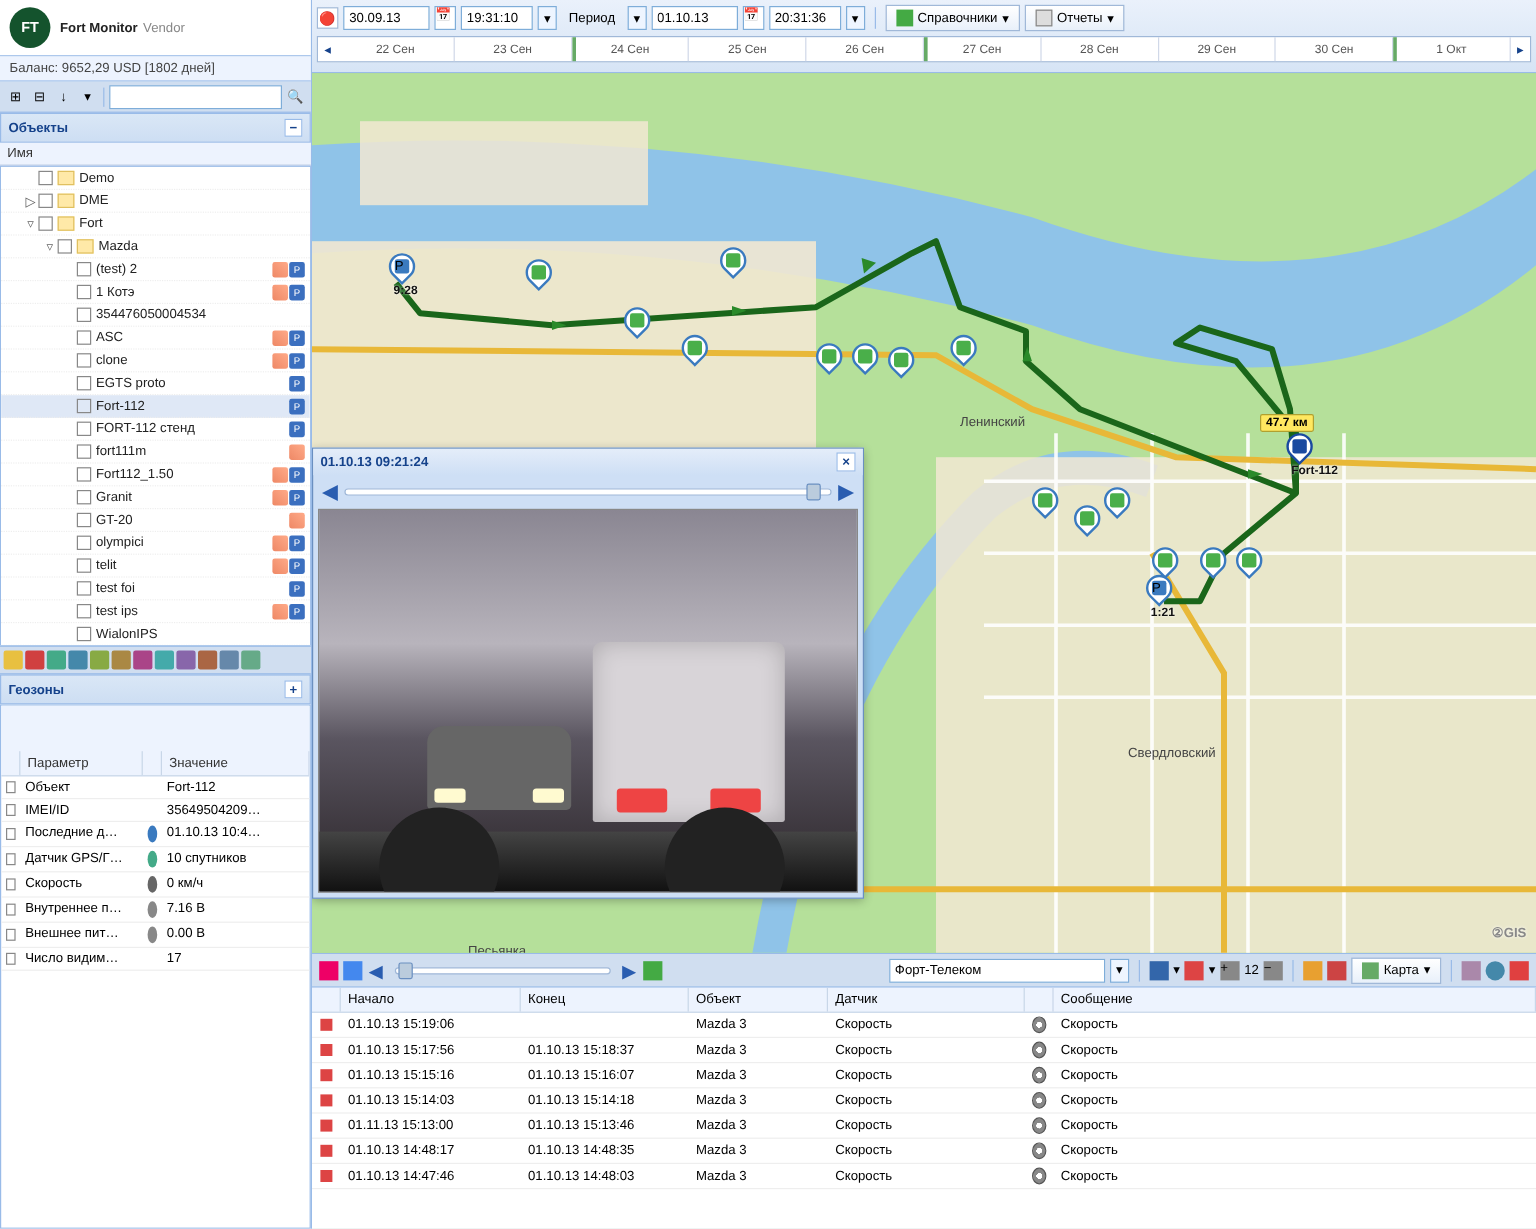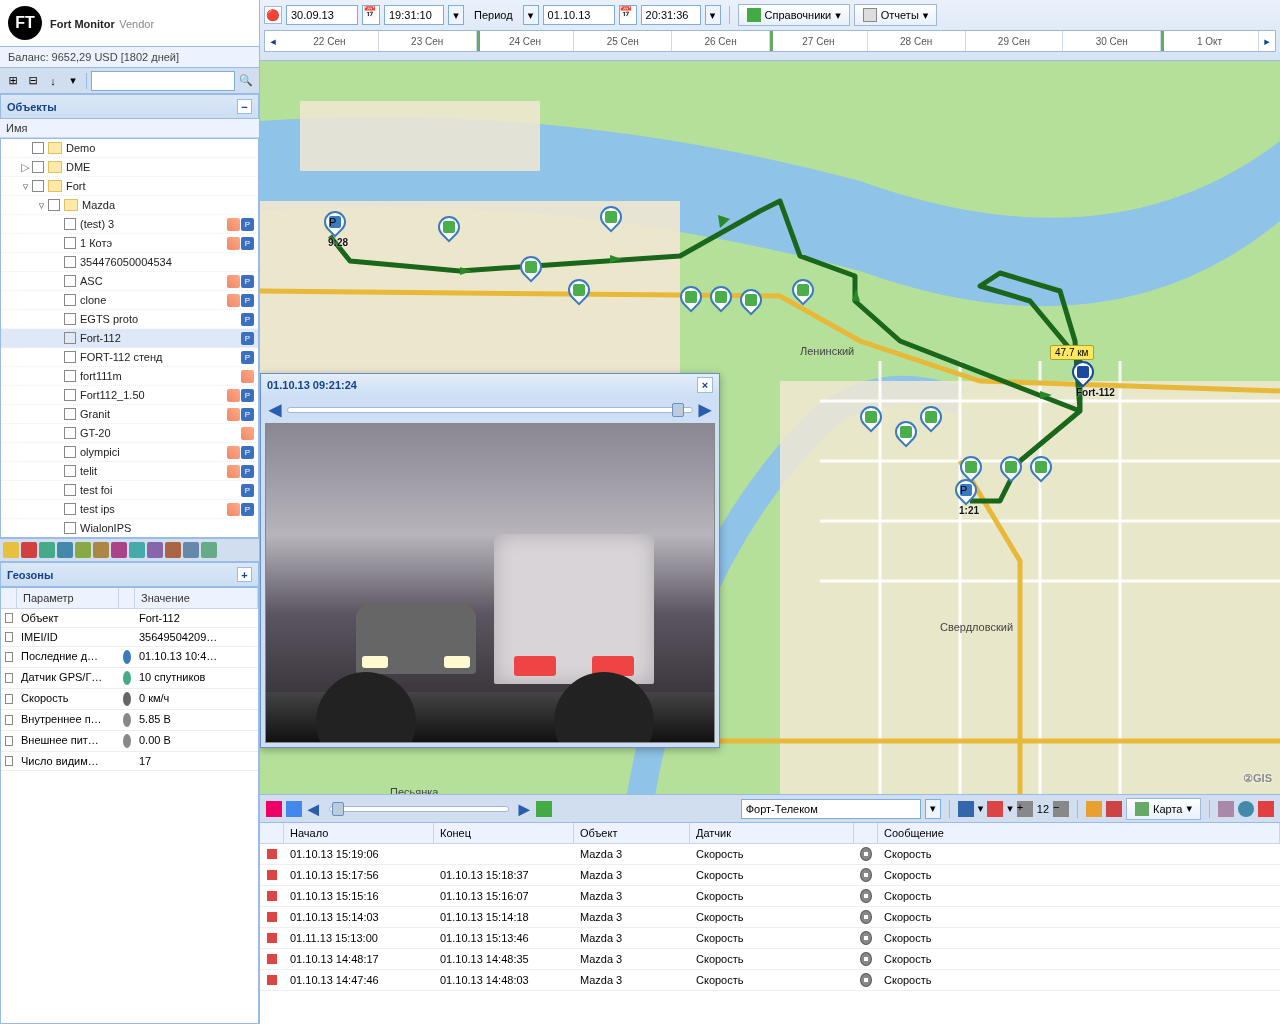--- a/index.html
+++ b/index.html
@@ -1,20 +1,20 @@
 <!DOCTYPE html>
 <html><head>
 <meta charset="utf-8">
 <style>
 * { box-sizing: border-box; margin: 0; padding: 0; font-family: Tahoma, Arial, sans-serif; font-size: 11px; }
 body { background: #dfe8f6; width: 1280px; height: 1024px; overflow: hidden; position: relative; }
 .app { display: flex; height: 100%; }
 .sidebar { width: 260px; background: #dfe8f6; border-right: 1px solid #99bbe8; display: flex; flex-direction: column; }
 .logo-bar { display: flex; align-items: center; padding: 6px 8px; background: #fff; border-bottom: 1px solid #99bbe8; }
-.logo-icon { width: 34px; height: 34px; background: #000000; border-radius: 50%; color:#fff; display:flex; align-items:center; justify-content:center; font-weight:bold; font-size:16px; flex-shrink:0; }
+.logo-icon { width: 34px; height: 34px; background: #14532d; border-radius: 50%; color:#fff; display:flex; align-items:center; justify-content:center; font-weight:bold; font-size:12px; flex-shrink:0; }
 .logo-text { margin-left: 8px; font-size: 16px; color: #333; }
 .logo-text b { color: #222; }
 .balance { padding: 4px 8px; color: #444; border-bottom:1px solid #99bbe8; background:#edf3fe; }
 .toolbar { display: flex; align-items: center; gap: 2px; padding: 2px 4px; background: #d0def0; border-bottom: 1px solid #99bbe8; height:26px; }
 .tb-btn { width: 18px; height: 18px; border: 1px solid transparent; display:inline-flex; align-items:center; justify-content:center; cursor:pointer; }
 .search-box { flex:1; height:20px; border:1px solid #7eadd9; background:#fff; }
 .panel-header { background: linear-gradient(#dae7f6,#cddef3); border:1px solid #99bbe8; padding: 4px 6px; display:flex; justify-content:space-between; align-items:center; color:#15428b; font-weight:bold; }
 .collapse-btn { width:15px; height:15px; border:1px solid #99bbe8; background:#fff; cursor:pointer; display:flex; align-items:center; justify-content:center; color:#15428b; font-weight:bold; }
 .tree-head { background:#edf3fe; padding:3px 6px; border-bottom:1px solid #c8d6e8; color:#333; }
 .tree { flex:0 0 auto; height: 400px; background:#fff; border:1px solid #99bbe8; overflow-y:auto; }
@@ -27,21 +27,21 @@
 .leaf-text { flex:1; color:#222; white-space:nowrap; overflow:hidden; }
 .status-icons { display:flex; gap:1px; }
 .ic { width:13px; height:13px; border-radius:2px; }
 .ic-sig { background:linear-gradient(45deg,#e86,#fa8); }
 .ic-park { background:#3b6fbf; color:#fff; font-size:8px; display:flex; align-items:center; justify-content:center; }
 .bottom-toolbar { display:flex; gap:2px; padding:3px; background:#d0def0; border-top:1px solid #99bbe8; border-bottom:1px solid #99bbe8; height:24px; align-items:center; overflow:hidden; }
 .bt-ic { width:16px; height:16px; cursor:pointer; border-radius:2px; }
 .geozones { }
 .param-table { flex:1; background:#fff; border:1px solid #99bbe8; overflow:hidden; }
 .pt-head { display:flex; background:#edf3fe; border-bottom:1px solid #c8d6e8; }
-.pt-head div { padding:4px 6px; border-right:1px solid #c8d6e8; color:#333; }
+.pt-head div { padding:4px 6px; border-right:1px solid #c8d6e8; color:#333;margin-top:38px; }
 .pt-row { display:flex; border-bottom:1px solid #eee; }
 .pt-row > div { padding:3px 4px; overflow:hidden; white-space:nowrap; }
 .pt-c0 { width:16px; display:flex; align-items:center; justify-content:center; }
 .pt-c1 { width:102px; }
 .pt-c2 { width:16px; display:flex; align-items:center; justify-content:center; }
 .pt-c3 { flex:1; }
 .minicb { width:10px; height:10px; border:1px solid #888; }
 .mini-ic { width:14px; height:14px; border-radius:50%; display:inline-block; }
 
 .main { flex:1; display:flex; flex-direction:column; position:relative; }
@@ -100,21 +100,21 @@
 .speedo { width:14px; height:14px; background:radial-gradient(circle,#fff 30%,#888 32%,#888 100%); border-radius:50%; border:1px solid #555; }
 
 .gis-logo { position:absolute; right:8px; bottom:8px; font-size:16px; font-weight:bold; color:#3a9a3a; text-shadow:0 0 3px #fff; }
 .gis-logo span { color:#888; }
 
 .marker { position:absolute; width:22px; height:28px; }
 .pin { width:22px; height:22px; background:#fff; border:2px solid #3a7abf; border-radius:50% 50% 50% 0; transform:rotate(-45deg); }
 .pin-inner { position:absolute; top:3px; left:3px; width:12px; height:12px; background:#4aaf4a; border-radius:2px; transform:rotate(45deg); }
 .park-marker .pin-inner { background:#3a7abf; }
 .marker-label { position:absolute; top:26px; left:-6px; font-size:10px; font-weight:bold; color:#111; text-shadow:0 0 2px #fff; white-space:nowrap;margin-left:10px; }
-.dist-badge { position:absolute; background:#ffe860; border:1px solid #b0a030; padding:1px 4px; font-size:10px; font-weight:normal; border-radius:2px; }
+.dist-badge { position:absolute; background:#ffe860; border:1px solid #b0a030; padding:1px 4px; font-size:10px; font-weight:bold; border-radius:2px; }
 </style>
 </head>
 <body>
 
 <div class="app">
 
   <div class="sidebar">
     <div class="logo-bar">
       <div class="logo-icon">FT</div>
       <div class="logo-text">
@@ -167,21 +167,21 @@
     <span class="cb"></span>
     <span class="folder-icon"></span>
     <span class="leaf-text">Mazda</span>
     <span class="status-icons"></span>
         </div>
         <div class="tree-row">
           <span class="indent" style="width:48px"></span>
     <span class="tri"></span>
     <span class="cb"></span>
 
-    <span class="leaf-text">(test) 3</span>
+    <span class="leaf-text">(test) 2</span>
     <span class="status-icons">
             <span class="ic ic-sig"></span>
             <span class="ic ic-park">P</span>
           </span>
         </div>
         <div class="tree-row">
           <span class="indent" style="width:48px"></span>
     <span class="tri"></span>
     <span class="cb"></span>
 
@@ -421,21 +421,21 @@
     <div class="pt-c3">0 км/ч</div>
           </div>
           <div class="pt-row">
             <div class="pt-c0">
               <span class="minicb"></span>
             </div>
     <div class="pt-c1">Внутреннее п…</div>
     <div class="pt-c2">
               <span class="mini-ic" style="background:#888"></span>
             </div>
-    <div class="pt-c3">5.85 В</div>
+    <div class="pt-c3">7.16 В</div>
           </div>
           <div class="pt-row">
             <div class="pt-c0">
               <span class="minicb"></span>
             </div>
     <div class="pt-c1">Внешнее пит…</div>
     <div class="pt-c2">
               <span class="mini-ic" style="background:#888"></span>
             </div>
     <div class="pt-c3">0.00 В</div>

